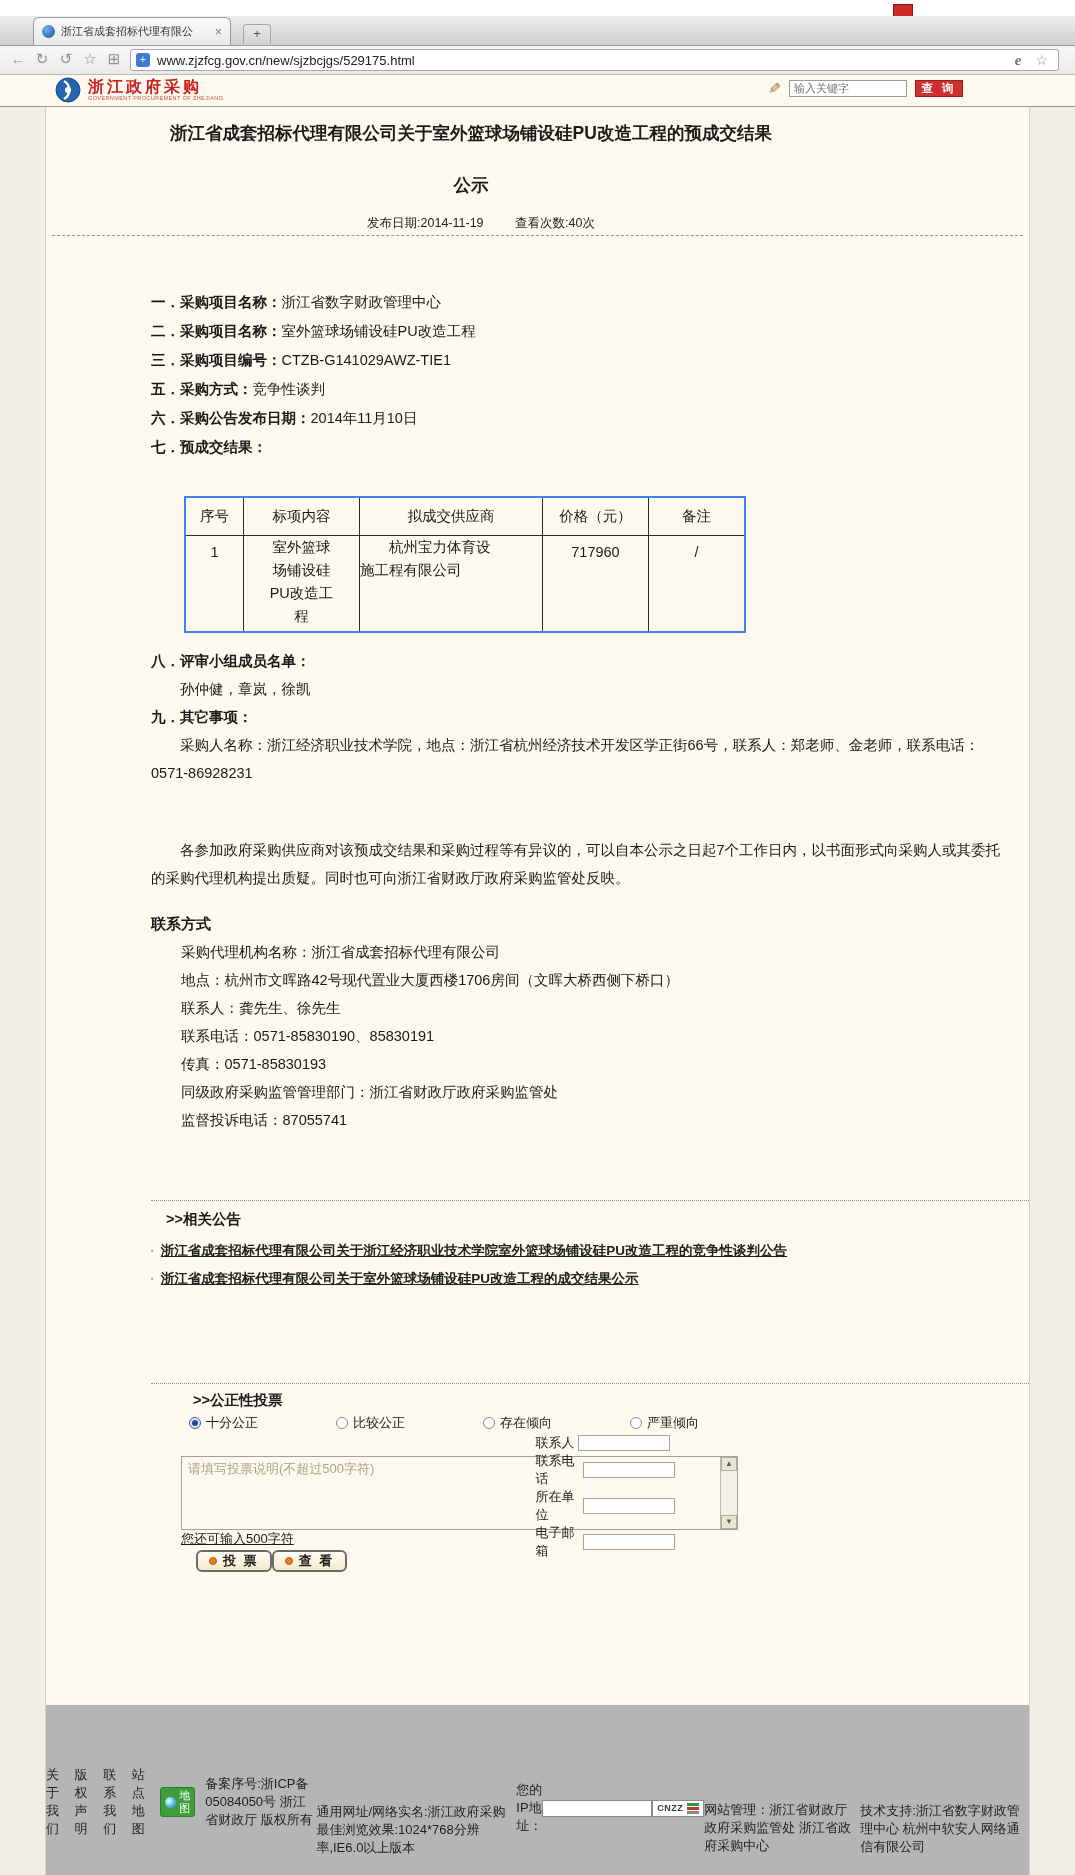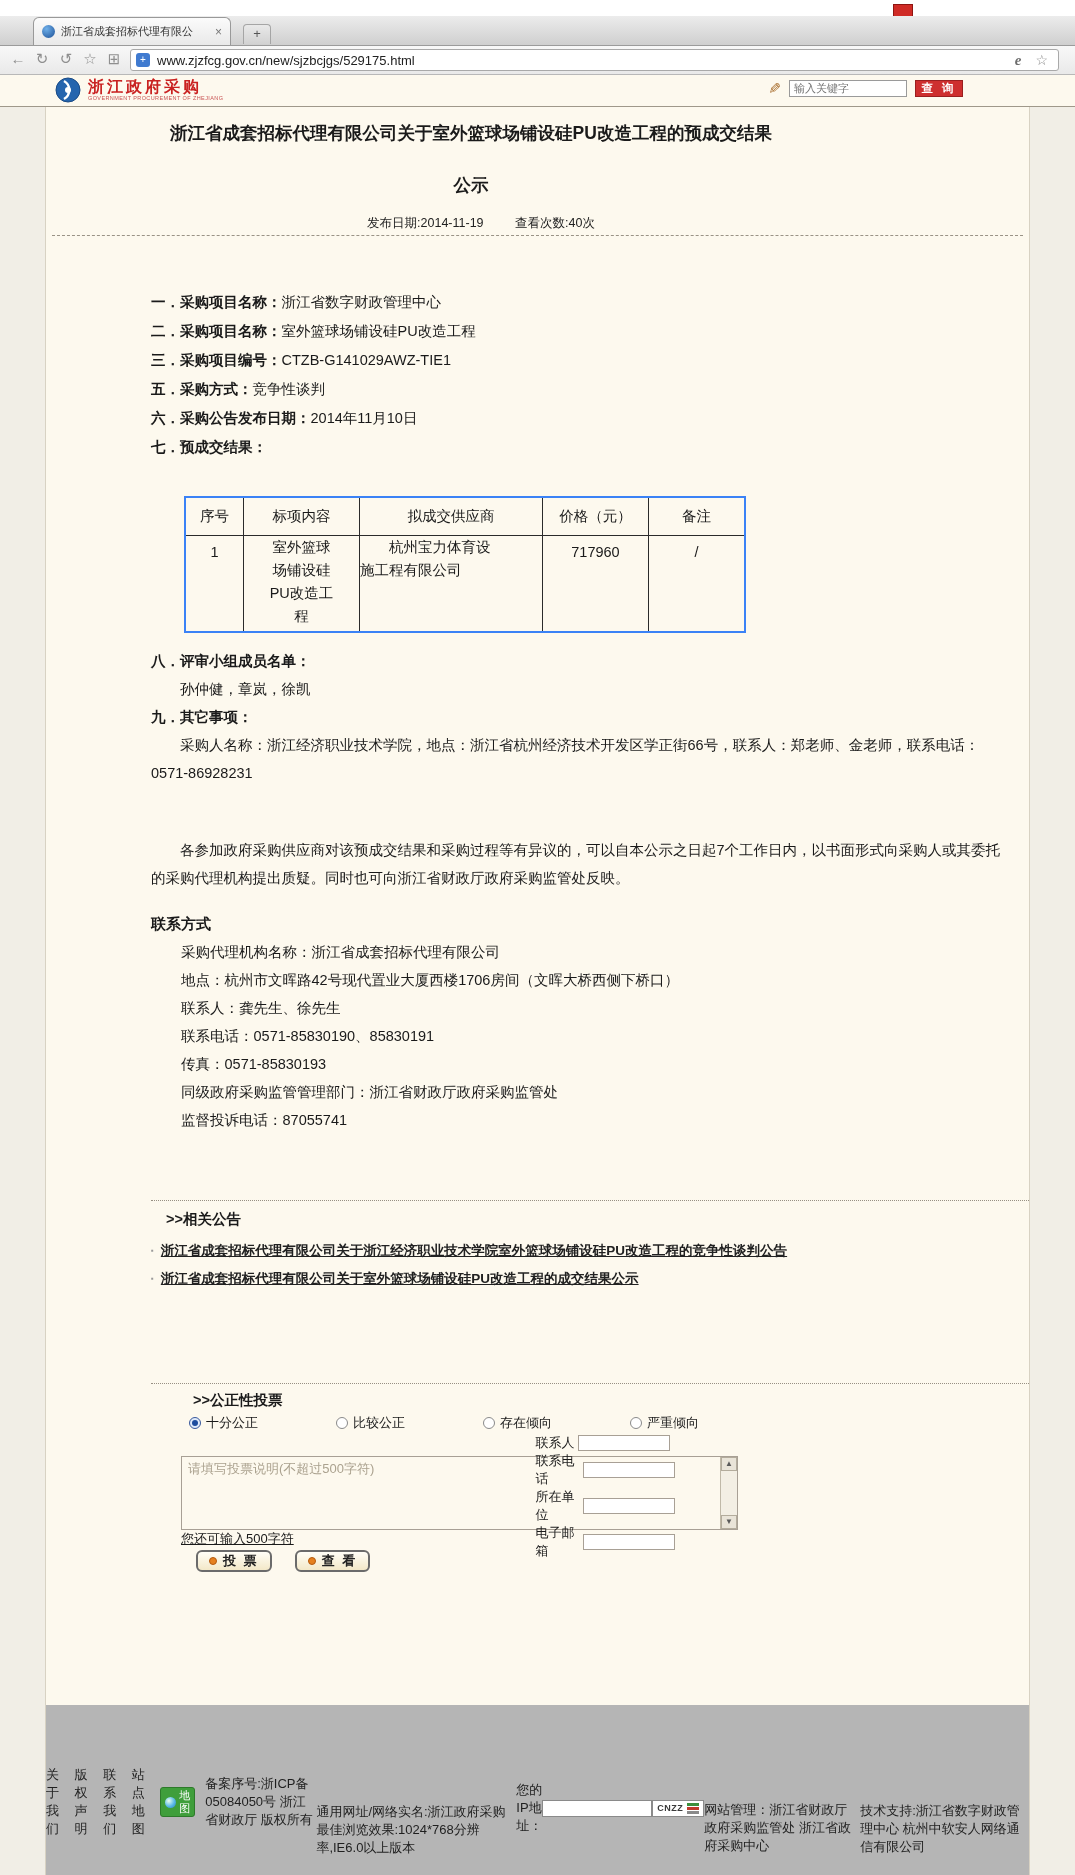--- a/index.html
+++ b/index.html
@@ -77,21 +77,21 @@
   .radio.checked{border-color:#39599c;background:#dfeafa;}
   .radio.checked::after{content:"";position:absolute;left:2px;top:2px;width:6px;height:6px;border-radius:50%;background:#1d4c9e;}
   .field-row{margin:2px 0 0 30px;display:flex;height:20px;align-items:center;flex-direction:column;}
   .field-col{width:139px;display:flex;align-items:center;font-size:13px;}
   .field-col input{width:92px;height:16px;border:1px solid #a8a095;background:#fff;margin-left:3px;box-sizing:border-box;}
   .ta-wrap{margin:2px 0 0 30px;width:557px;height:74px;border:1px solid #a8a095;background:#fdf9ee;display:flex;box-sizing:border-box;}
   .ta-body{flex:1;padding:3px 6px;font-size:13px;color:#aba28f;}
   .ta-scroll{width:16px;border-left:1px solid #c0b9a8;background:#f3efe4;display:flex;flex-direction:column;justify-content:space-between;}
   .sa{height:14px;background:#e9e4d8;border:1px solid #b3ac9c;color:#5a5a5a;font-size:8px;line-height:12px;text-align:center;box-sizing:border-box;}
   .counter{margin-left:30px;font-size:13px;line-height:18px;text-decoration:underline;}
-  .btn-row{margin:2px 0 0 45px;display:flex;gap:23px;}
+  .btn-row{margin:2px 0 0 45px;display:flex;gap:0;}
   .vbtn{display:inline-flex;align-items:center;gap:6px;height:22px;padding:0 11px;border:2px solid #6b6b6b;border-radius:6px;
         background:linear-gradient(#fffef7,#f3e8c8);font-size:13px;font-weight:bold;color:#222;letter-spacing:2px;box-sizing:border-box;}
   .vbtn .dot{width:8px;height:8px;border-radius:50%;background:#e6801e;border:1px solid #b35a0e;box-sizing:border-box;flex:none;}
   
   .footer{height:170px;background:#b5b5b5;color:#1f1f1f;display:flex;align-items:center;padding-top:24px;box-sizing:border-box;font-size:13px;}
   .f-line1{display:flex;align-items:center;gap:10px;height:16px;}
   .f-link{cursor:pointer;}
   .map-badge{display:inline-flex;align-items:center;gap:3px;background:#3f9e3b;border:1px solid #2d7a2a;border-radius:3px;color:#fff;
              font-size:11px;padding:1px 4px;line-height:13px;}
   .globe{width:11px;height:11px;border-radius:50%;background:radial-gradient(circle at 35% 35%,#eaffea,#58b8e8 55%,#2f7fb8);display:inline-block;flex:none;}

